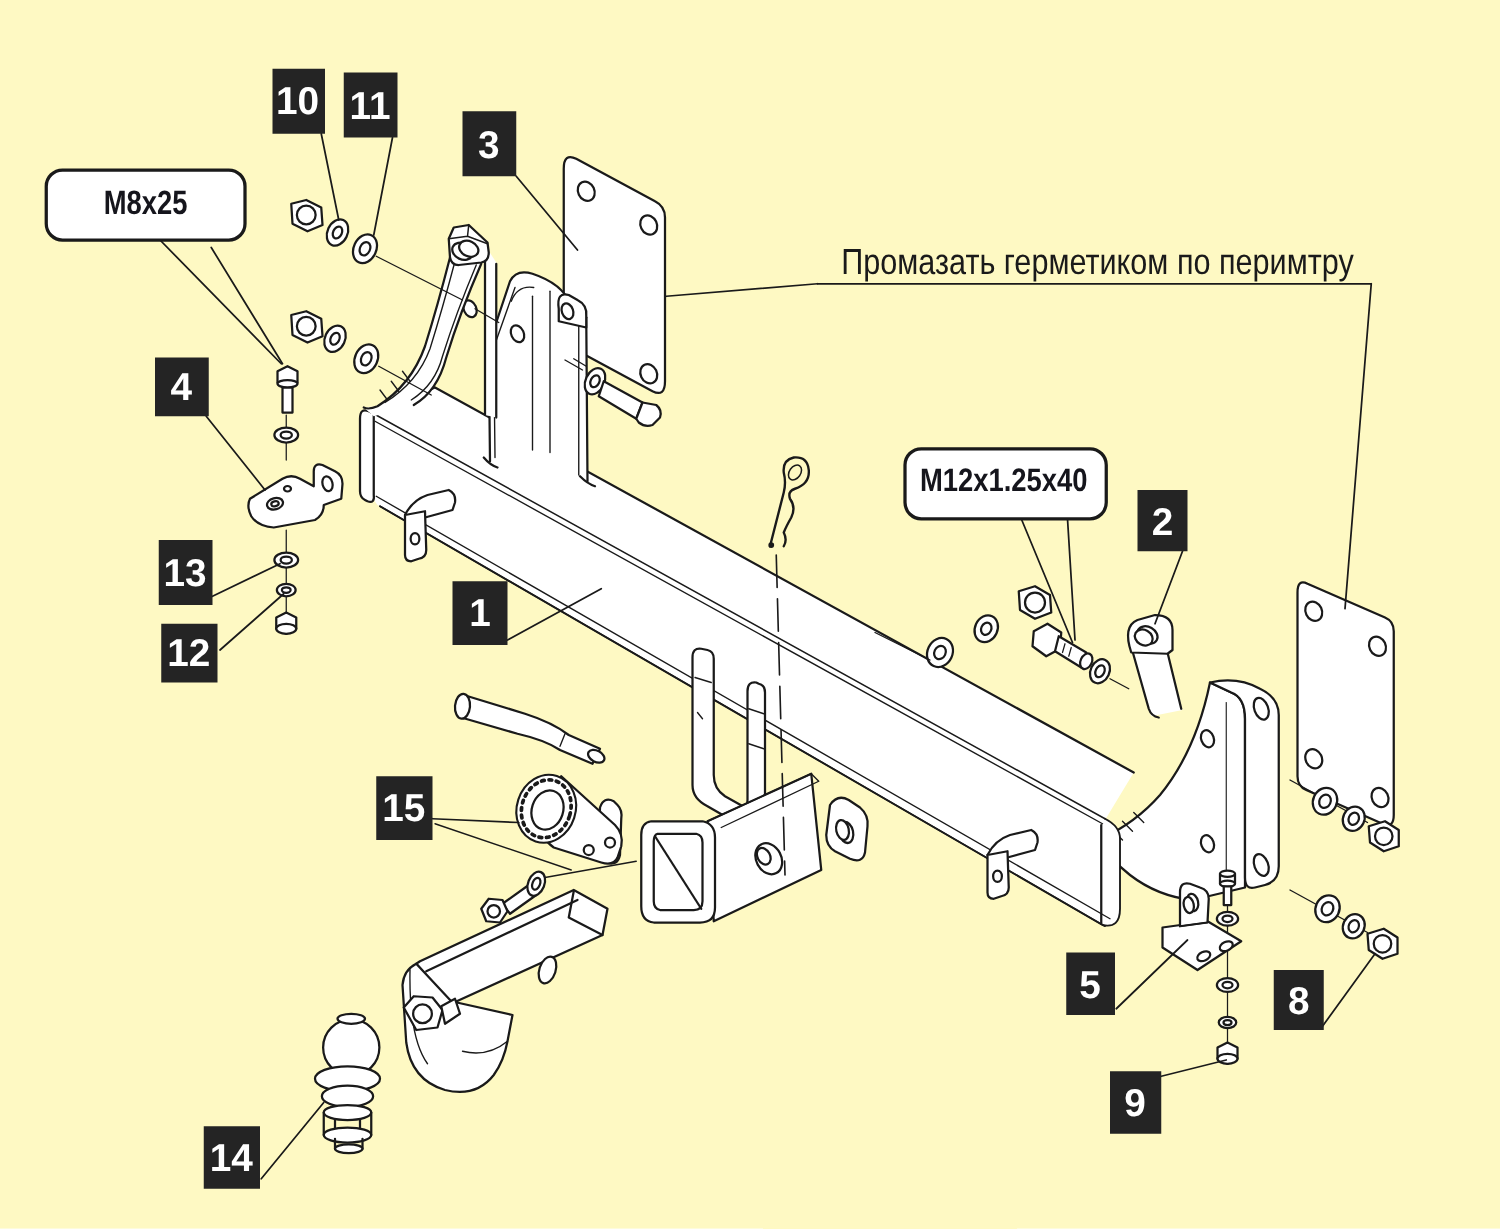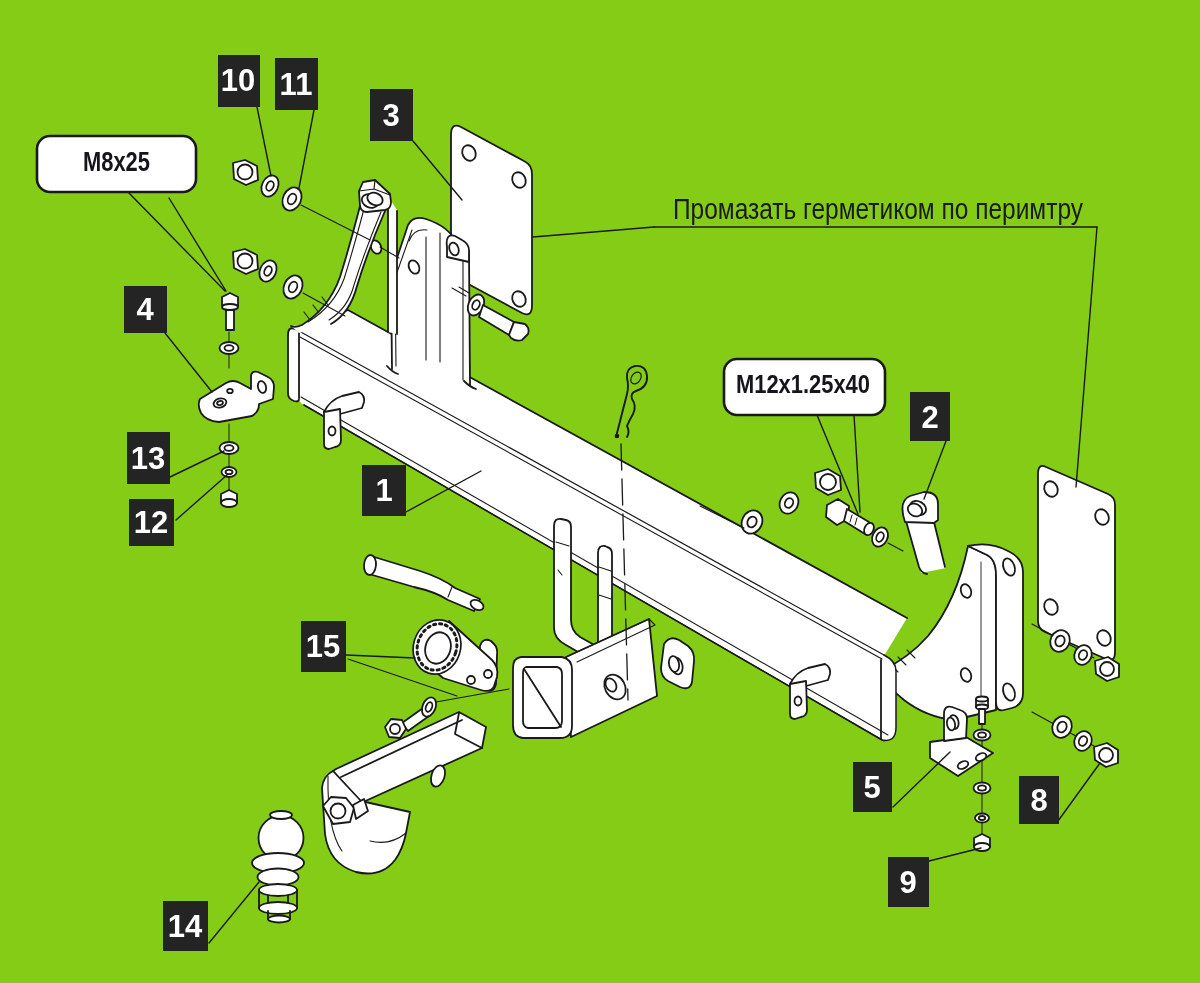--- a/index.html
+++ b/index.html
@@ -1,16 +1,16 @@
 <!DOCTYPE html>
 <html><head>
 <meta charset="utf-8">
 <style>
   html,body{margin:0;padding:0;background:#fff;}
-  .wrap{position:relative;width:1200px;height:983px;background:#84cc16;overflow:hidden;
+  .wrap{position:relative;width:1200px;height:983px;background:#fef9c3;overflow:hidden;
         font-family:"Liberation Sans", sans-serif;}
   svg{position:absolute;left:0;top:0;}
   .num{fill:#fff;font-family:"Liberation Sans", sans-serif;font-weight:bold;font-size:31px;}
   .lbl{fill:#15151c;font-family:"Liberation Sans", sans-serif;font-weight:bold;}
   .toptxt{fill:#1a1a1a;font-family:"Liberation Sans", sans-serif;font-size:29px;}
 </style>
 </head>
 <body>
 <div class="wrap">
 <svg width="1200" height="983" viewBox="0 0 1200 983">

